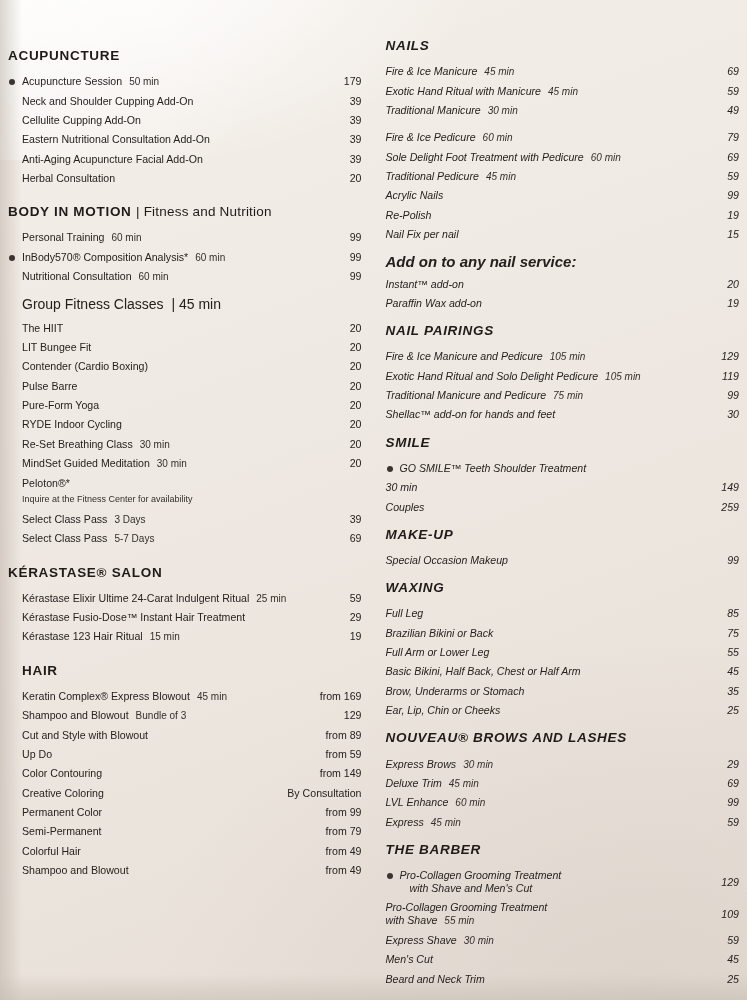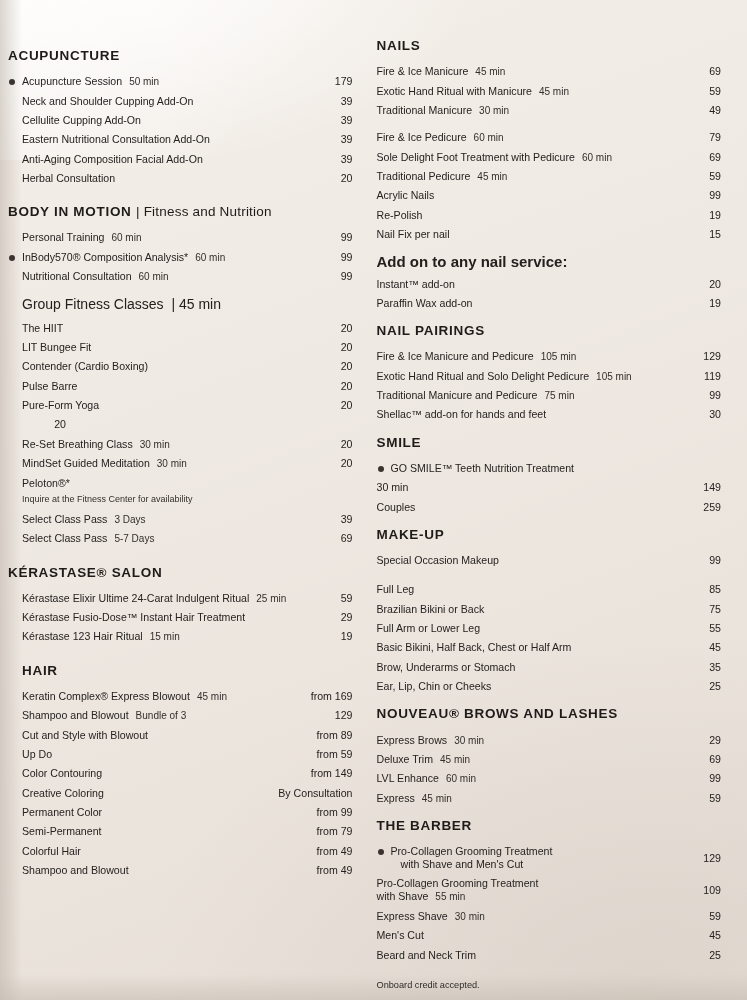--- a/index.html
+++ b/index.html
@@ -48,21 +48,22 @@
   }
   .col {
     position: relative;
   }
   .col-left {
     width: 360px;
     padding: 48px 10px 0 8px;
   }
   .col-right {
     width: 360px;
-    padding: 38px 26px 0 14px;
+    padding: 38px 8px 0 14px;
+    font-style: italic;
   }
 
   h2.section {
     font-size: 13.5px;
     font-weight: bold;
     letter-spacing: 0.7px;
     margin: 0 0 9px 0;
     color: #1f1b19;
   }
   h2.section .sub {
@@ -166,21 +167,21 @@
       </div>
       <div class="row">
         <span class="name">Cellulite Cupping Add-On</span>
         <span class="price">39</span>
       </div>
       <div class="row">
         <span class="name">Eastern Nutritional Consultation Add-On</span>
         <span class="price">39</span>
       </div>
       <div class="row">
-        <span class="name">Anti-Aging Composition Facial Add-On</span>
+        <span class="name">Anti-Aging Acupuncture Facial Add-On</span>
         <span class="price">39</span>
       </div>
       <div class="row">
         <span class="name">Herbal Consultation</span>
         <span class="price">20</span>
       </div>
     </div>
 
     <div class="section-gap"></div>
 
@@ -218,20 +219,21 @@
       </div>
       <div class="row">
         <span class="name">Pulse Barre</span>
         <span class="price">20</span>
       </div>
       <div class="row">
         <span class="name">Pure-Form Yoga</span>
         <span class="price">20</span>
       </div>
       <div class="row">
+        <span class="name">RYDE Indoor Cycling</span>
         <span class="price">20</span>
       </div>
       <div class="row">
         <span class="name"><span>Re-Set Breathing Class</span><span class="dur">30 min</span></span>
         <span class="price">20</span>
       </div>
       <div class="row">
         <span class="name"><span>MindSet Guided Meditation</span><span class="dur">30 min</span></span>
         <span class="price">20</span>
       </div>
@@ -393,21 +395,21 @@
         <span class="name">Shellac™ add-on for hands and feet</span>
         <span class="price">30</span>
       </div>
     </div>
 
     <div class="section-gap-sm"></div>
 
     <h2 class="section">SMILE</h2>
     <div>
       <div class="row">
-        <span class="name"><span class="dot"></span><span>GO SMILE™ Teeth Nutrition Treatment</span></span>
+        <span class="name"><span class="dot"></span><span>GO SMILE™ Teeth Shoulder Treatment</span></span>
         <span class="price"></span>
       </div>
       <div class="row noindent">
         <span class="name">30 min</span>
         <span class="price">149</span>
       </div>
       <div class="row noindent">
         <span class="name">Couples</span>
         <span class="price">259</span>
       </div>
@@ -418,20 +420,21 @@
     <h2 class="section">MAKE-UP</h2>
     <div>
       <div class="row noindent">
         <span class="name">Special Occasion Makeup</span>
         <span class="price">99</span>
       </div>
     </div>
 
     <div class="section-gap-sm"></div>
 
+    <h2 class="section">WAXING</h2>
     <div>
       <div class="row noindent">
         <span class="name">Full Leg</span>
         <span class="price">85</span>
       </div>
       <div class="row noindent">
         <span class="name">Brazilian Bikini or Back</span>
         <span class="price">75</span>
       </div>
       <div class="row noindent">

